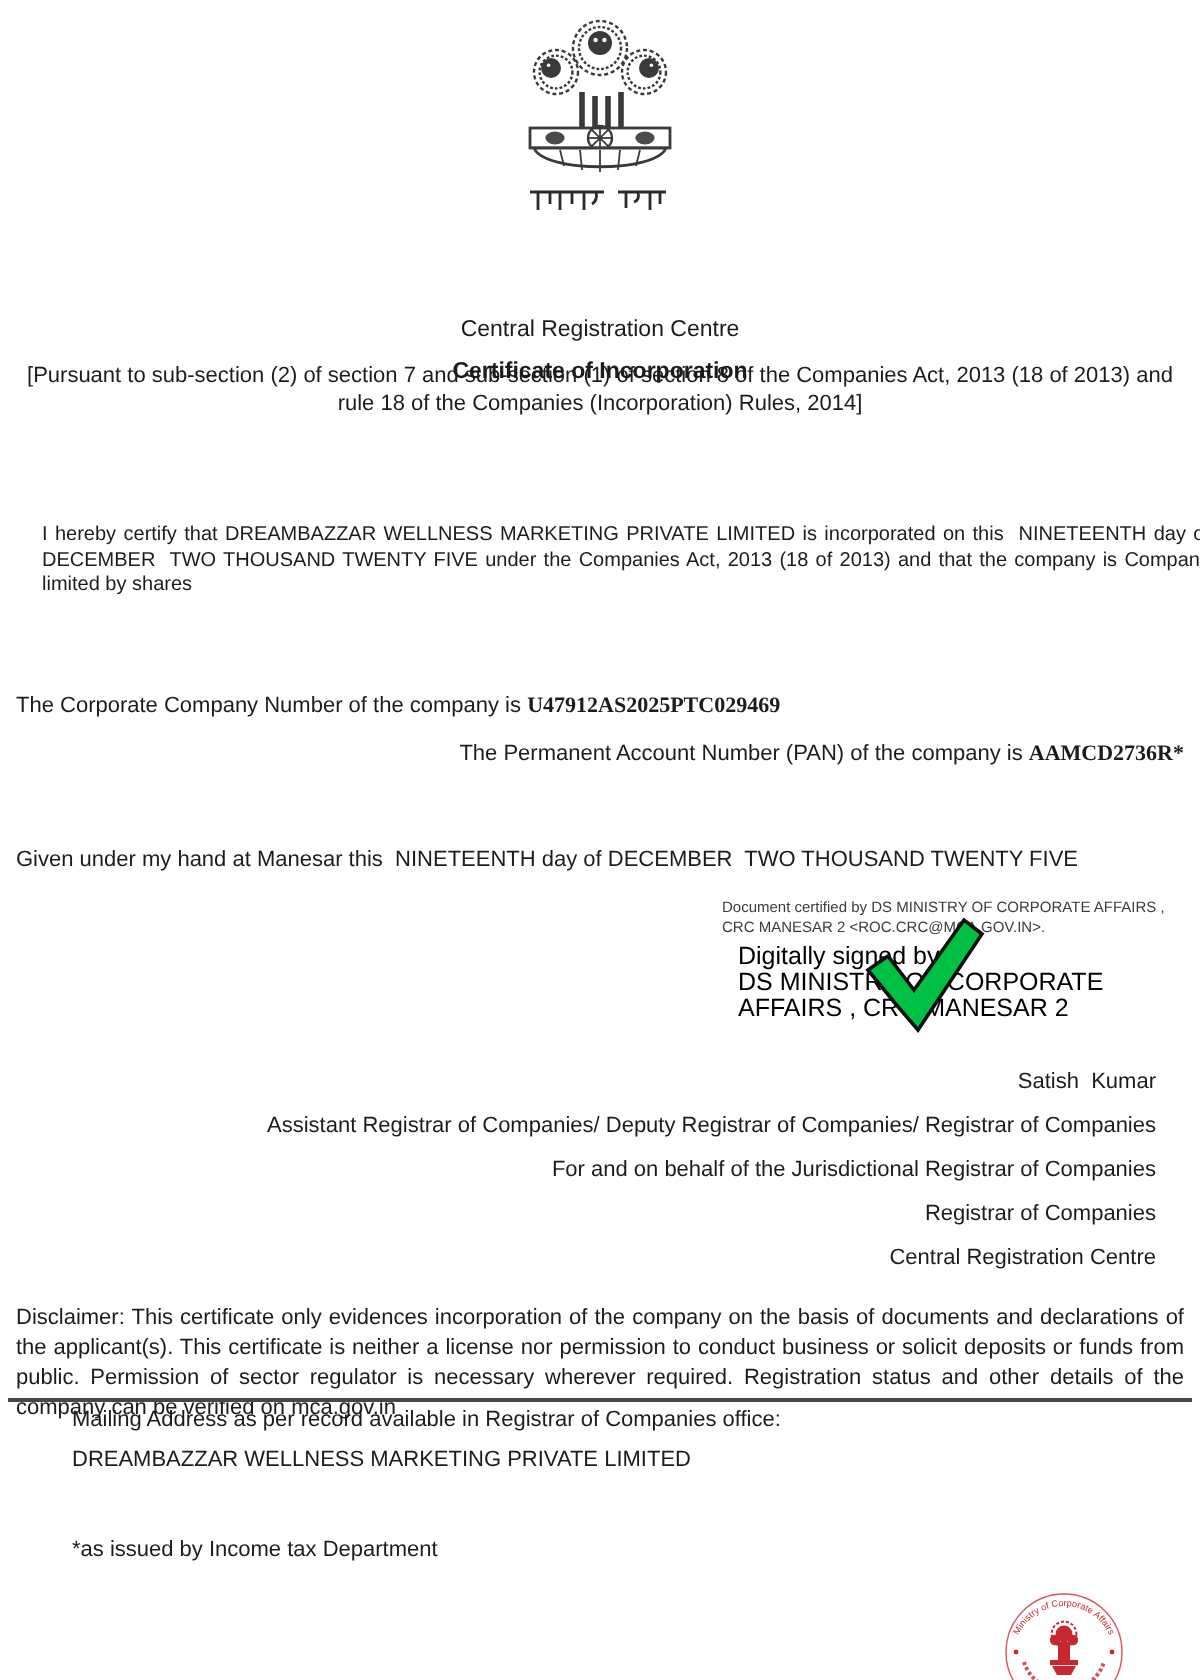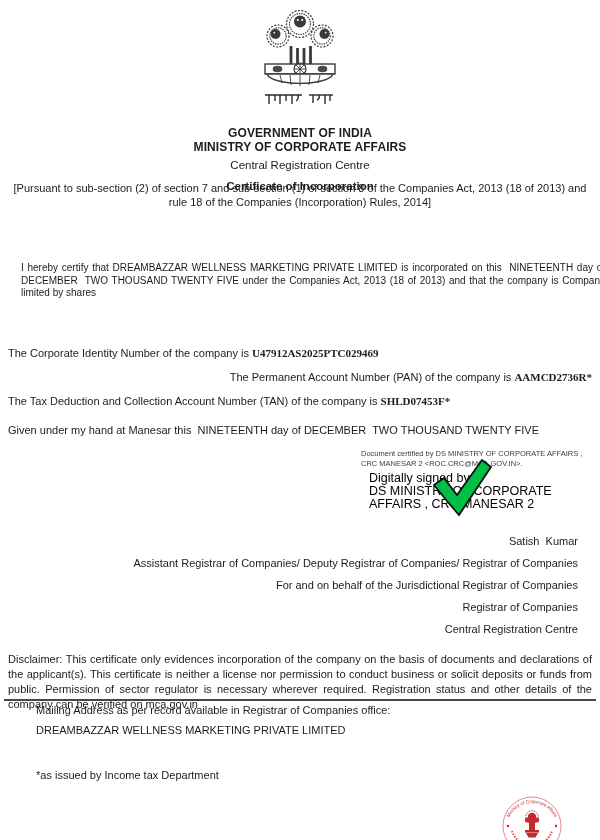--- a/index.html
+++ b/index.html
@@ -95,33 +95,28 @@
           <path d="M28,2 V11"></path>
           <path d="M34,2 q1,4 -2,6"></path>
         <path d="M49,2 V10"></path>
           <path d="M55,2 q1,4 -2,5"></path>
           <path d="M61,2 V11"></path>
           <path d="M66,2 V8"></path>
       </g>
     </svg>
   </div>
 
-  <div class="abs hdr1 center">
-    <div>GOVERNMENT OF INDIA</div>
-    <div>MINISTRY OF CORPORATE AFFAIRS</div>
-  </div>
   <div class="abs hdr2 center">Central Registration Centre</div>
   <div class="abs hdr3 center">Certificate of Incorporation</div>
   <div class="abs pursuant">[Pursuant to sub-section (2) of section 7 and sub-section (1) of section 8 of the Companies Act, 2013 (18 of 2013) and rule 18 of the Companies (Incorporation) Rules, 2014]</div>
 
   <div class="abs certify"><span>I hereby certify that </span><span>DREAMBAZZAR WELLNESS MARKETING PRIVATE LIMITED</span><span> is incorporated on this  NINETEENTH day of DECEMBER  TWO THOUSAND TWENTY FIVE under the Companies Act, 2013 (18 of 2013) and that the company is Company limited by shares</span></div>
 
-  <div class="abs idline cin"><span>The Corporate Identity Number of the company is </span><span class="b">U47912AS2025PTC029469</span></div>
+  <div class="abs idline cin"><span>The Corporate Company Number of the company is </span><span class="b">U47912AS2025PTC029469</span></div>
   <div class="abs idline pan"><span>The Permanent Account Number (PAN) of the company is </span><span class="b">AAMCD2736R*</span></div>
-  <div class="abs idline tan"><span>The Tax Deduction and Collection Account Number (TAN) of the company is </span><span class="b">SHLD07453F*</span></div>
 
   <div class="abs idline given">Given under my hand at Manesar this  NINETEENTH day of DECEMBER  TWO THOUSAND TWENTY FIVE</div>
 
   <div class="abs certnote">Document certified by DS MINISTRY OF CORPORATE AFFAIRS , CRC MANESAR 2 &lt;ROC.CRC@MCA.GOV.IN&gt;.</div>
   <div class="abs digsig">
     <div>Digitally signed by</div>
     <div>DS MINISTRY OF CORPORATE</div>
     <div>AFFAIRS , CRC MANESAR 2</div>
   </div>
   <svg class="abs check" viewBox="0 0 64 62">

